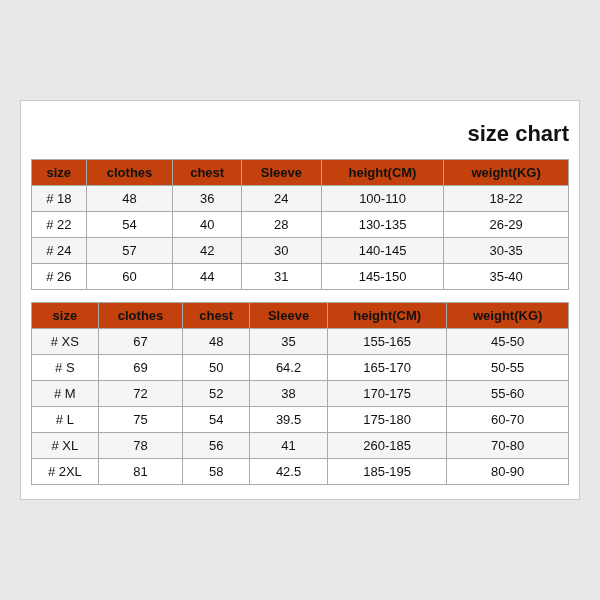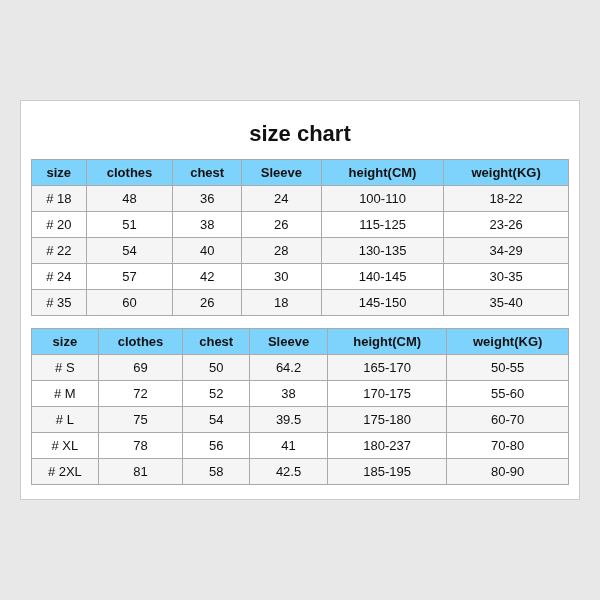--- a/index.html
+++ b/index.html
@@ -12,21 +12,21 @@
       height: 600px;
       font-family: Arial, sans-serif;
     }
     .card {
       background: #fff;
       border: 1px solid #ccc;
       width: 560px;
       padding: 10px 10px 14px 10px;
     }
     .title {
-      text-align: center;
+      text-align: right;
       font-size: 22px;
       font-weight: bold;
       padding: 10px 0 12px 0;
       color: #111;
     }
     table {
       width: 100%;
       border-collapse: collapse;
       margin-bottom: 12px;
     }
@@ -34,21 +34,21 @@
       margin-bottom: 0;
     }
     th, td {
       border: 1px solid #aaa;
       text-align: center;
       padding: 5px 4px;
       font-size: 13px;
       color: #111;
     }
     thead th {
-      background: #7dd3fc;
+      background: #c2410c;
       font-weight: bold;
       font-size: 13px;
     }
     tbody tr:nth-child(odd) {
       background: #f5f5f5;
     }
     tbody tr:nth-child(even) {
       background: #ffffff;
     }
   </style>
@@ -72,66 +72,66 @@
     <tbody id="tbody1">
         <tr>
           <td># 18</td>
           <td>48</td>
           <td>36</td>
           <td>24</td>
           <td>100-110</td>
           <td>18-22</td>
         </tr>
         <tr>
-          <td># 20</td>
-          <td>51</td>
-          <td>38</td>
-          <td>26</td>
-          <td>115-125</td>
-          <td>23-26</td>
-        </tr>
-        <tr>
           <td># 22</td>
           <td>54</td>
           <td>40</td>
           <td>28</td>
           <td>130-135</td>
-          <td>34-29</td>
+          <td>26-29</td>
         </tr>
         <tr>
           <td># 24</td>
           <td>57</td>
           <td>42</td>
           <td>30</td>
           <td>140-145</td>
           <td>30-35</td>
         </tr>
         <tr>
-          <td># 35</td>
+          <td># 26</td>
           <td>60</td>
-          <td>26</td>
-          <td>18</td>
+          <td>44</td>
+          <td>31</td>
           <td>145-150</td>
           <td>35-40</td>
         </tr>
       </tbody>
   </table>
 
   <table>
     <thead id="thead2">
         <tr>
           <th>size</th>
           <th>clothes</th>
           <th>chest</th>
           <th>Sleeve</th>
           <th>height(CM)</th>
           <th>weight(KG)</th>
         </tr>
       </thead>
     <tbody id="tbody2">
+        <tr>
+          <td># XS</td>
+          <td>67</td>
+          <td>48</td>
+          <td>35</td>
+          <td>155-165</td>
+          <td>45-50</td>
+        </tr>
         <tr>
           <td># S</td>
           <td>69</td>
           <td>50</td>
           <td>64.2</td>
           <td>165-170</td>
           <td>50-55</td>
         </tr>
         <tr>
           <td># M</td>
@@ -147,21 +147,21 @@
           <td>54</td>
           <td>39.5</td>
           <td>175-180</td>
           <td>60-70</td>
         </tr>
         <tr>
           <td># XL</td>
           <td>78</td>
           <td>56</td>
           <td>41</td>
-          <td>180-237</td>
+          <td>260-185</td>
           <td>70-80</td>
         </tr>
         <tr>
           <td># 2XL</td>
           <td>81</td>
           <td>58</td>
           <td>42.5</td>
           <td>185-195</td>
           <td>80-90</td>
         </tr>

